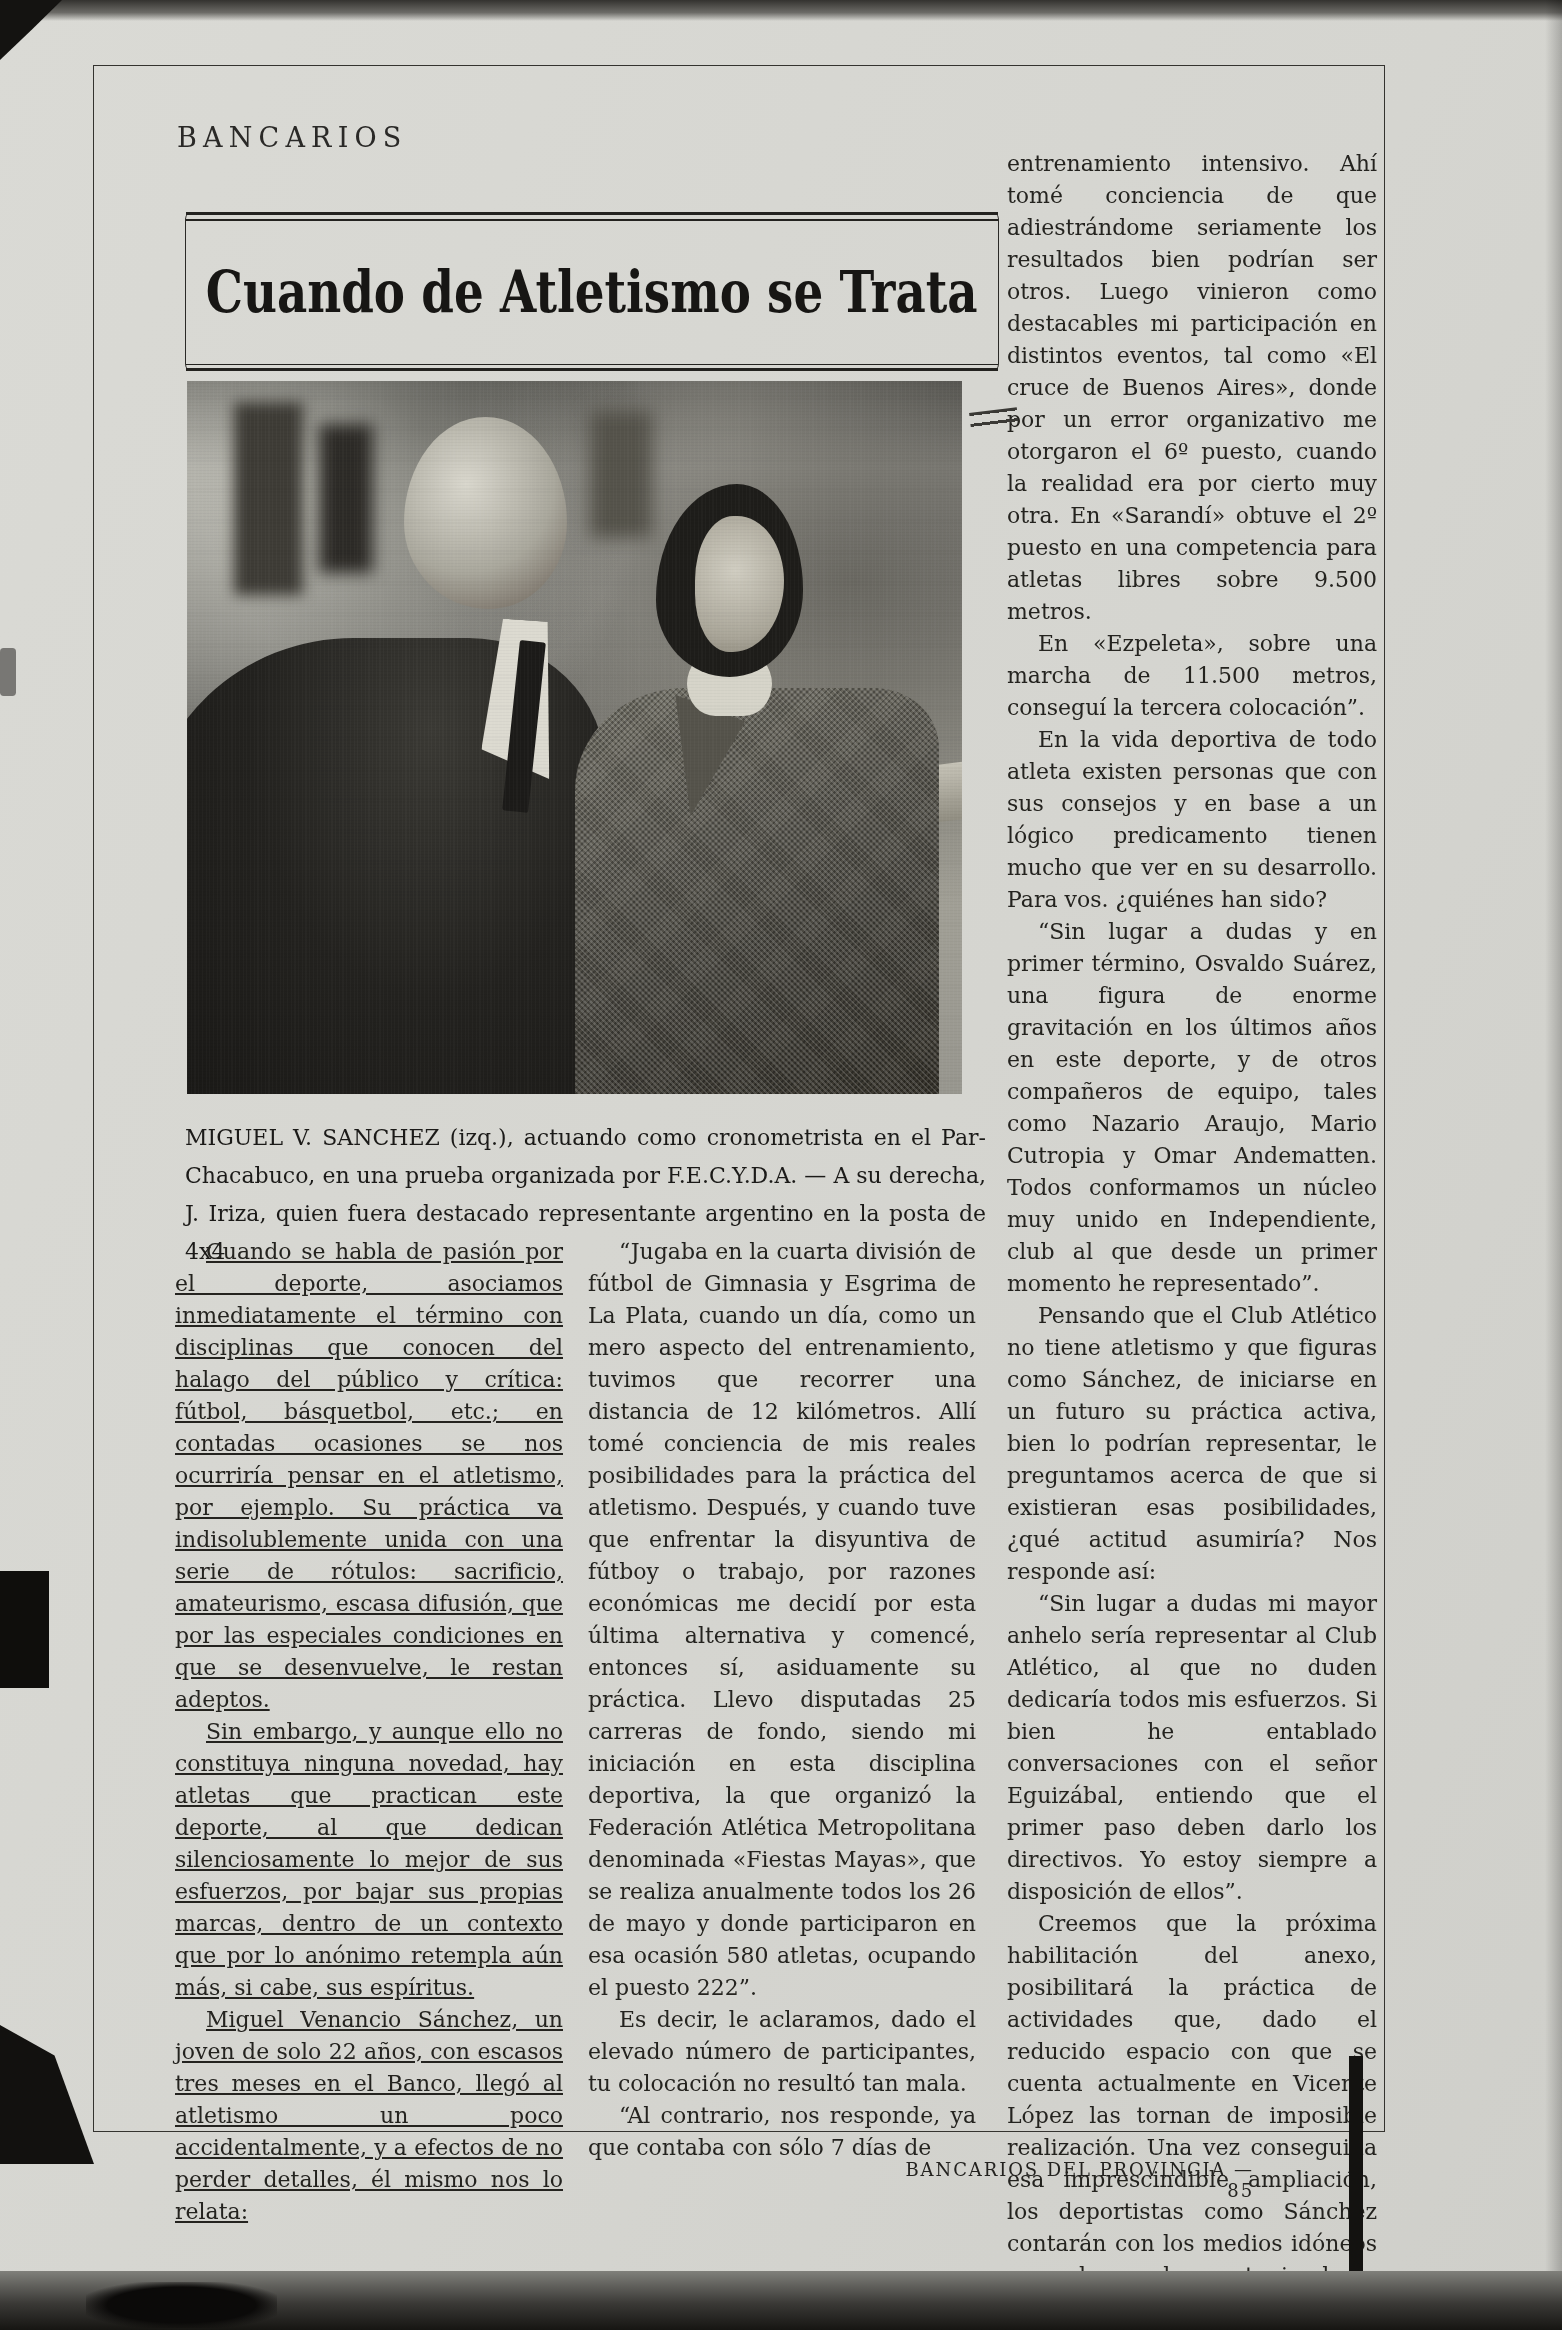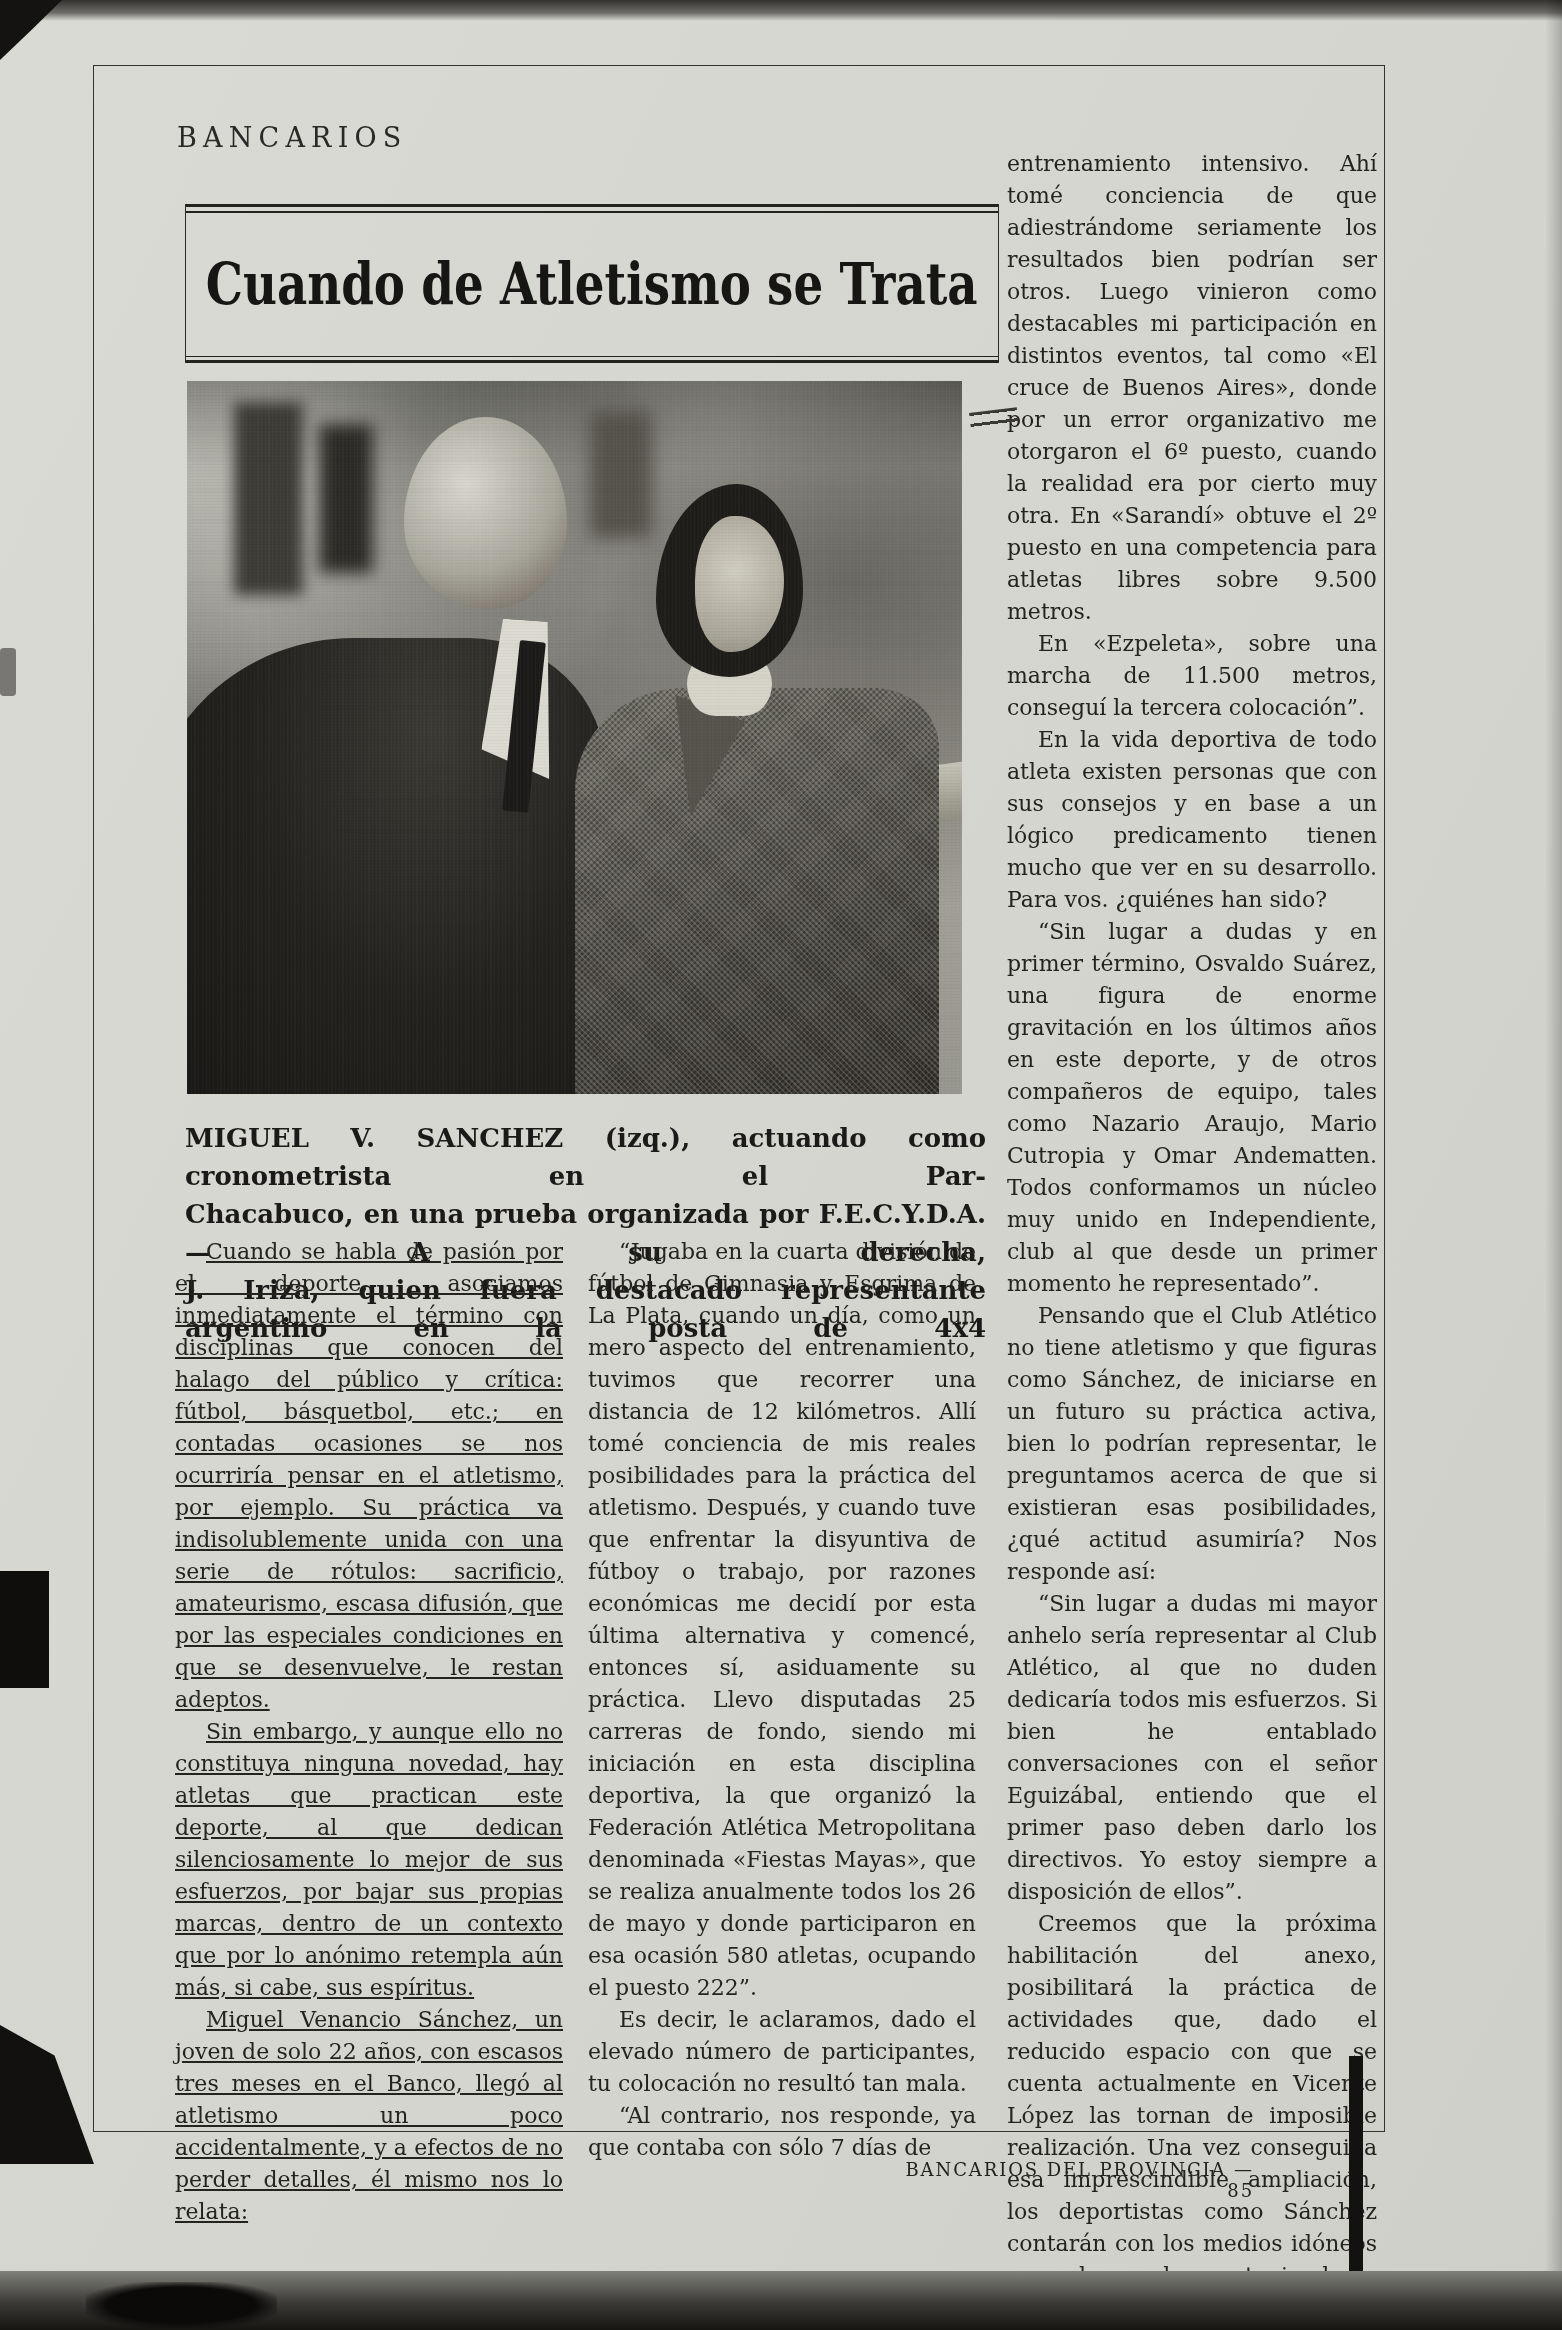--- a/index.html
+++ b/index.html
@@ -25,23 +25,23 @@
   .right-shade{right:0;top:0;width:18.5px;height:100%;
                background:linear-gradient(90deg,rgba(0,0,0,0) 0%,rgba(0,0,0,.22) 100%);}
   .pencil-mark{left:970px;top:410px;width:48px;height:18.5px;transform:rotate(-7deg);
                background:linear-gradient(180deg,#3a3935 0 3.1px,transparent 3.1px 11px,#3a3935 11px 14px,transparent 14px);}
   
   .frame{position:absolute;left:93px;top:65px;width:1290px;height:2065px;
          border:1.9px solid #34332f;}
   
   .kicker{position:absolute;left:177px;top:122px;font-size:27px;letter-spacing:6.2px;
           color:#2a2927;}
-  .title-box{position:absolute;left:185px;top:204px;width:812px;height:159px;
+  .title-box{position:absolute;left:185px;top:212px;width:812px;height:159px;
              border-left:1.9px solid #2b2a27;border-right:1.9px solid #2b2a27;
-             display:flex;align-items:center;justify-content:center;}
+             display:flex;align-items:center;justify-content:center;border-radius:7px;}
   .tline{position:absolute;left:0;width:100%;background:#23221f;}
   .tl-a{top:0;height:3.1px;} .tl-b{top:7.4px;height:1.2px;}
   .bl-a{bottom:6.2px;height:1.2px;} .bl-b{bottom:0;height:3.1px;}
   .headline{font-size:57px;font-weight:700;color:#171614;white-space:nowrap;
             transform:scaleX(.82);letter-spacing:0px;}
   
   .photo{position:absolute;left:187px;top:381px;width:775px;height:713px;overflow:hidden;
          background-color:#8f8e88;
          background-image:
            radial-gradient(ellipse at 12% 16%, rgba(232,232,222,.55), rgba(232,232,222,0) 38%),
@@ -81,21 +81,21 @@
                  repeating-linear-gradient(-45deg, rgba(0,0,0,.26) 0 1.9px, rgba(0,0,0,0) 1.9px 4.3px),
                  linear-gradient(160deg,#747268,#4a4841 60%,#343129);}
   .rman-lapel{left:63%;top:44%;width:9%;height:17%;background:#55534b;
               clip-path:polygon(0 0,100% 22%,22% 100%);}
   .grain{left:0;top:0;width:100%;height:100%;opacity:.5;
          background-image:
            repeating-linear-gradient(0deg, rgba(0,0,0,.05) 0 1.2px, rgba(0,0,0,0) 1.2px 3.1px),
            repeating-linear-gradient(90deg, rgba(255,255,255,.05) 0 1.2px, rgba(255,255,255,0) 1.2px 3.7px);}
   
   .caption{position:absolute;left:185px;top:1119px;width:801px;color:#1b1a18;}
-  .caption .cl{font-size:26px;font-weight:700;line-height:38px;
+  .caption .cl{font-size:22px;font-weight:400;line-height:38px;
                text-align:justify;text-align-last:justify;}
   
   .col{position:absolute;color:#24231f;font-size:22px;line-height:32px;
        text-align:justify;hyphens:auto;}
   .col p{margin:0;}
   .col p.indent{text-indent:31px;}
   .col-left{left:175px;top:1236px;width:388px;text-decoration:underline;}
   .col-mid{left:588px;top:1236px;width:388px;}
   .col-right{left:1007px;top:148px;width:370px;}
   

